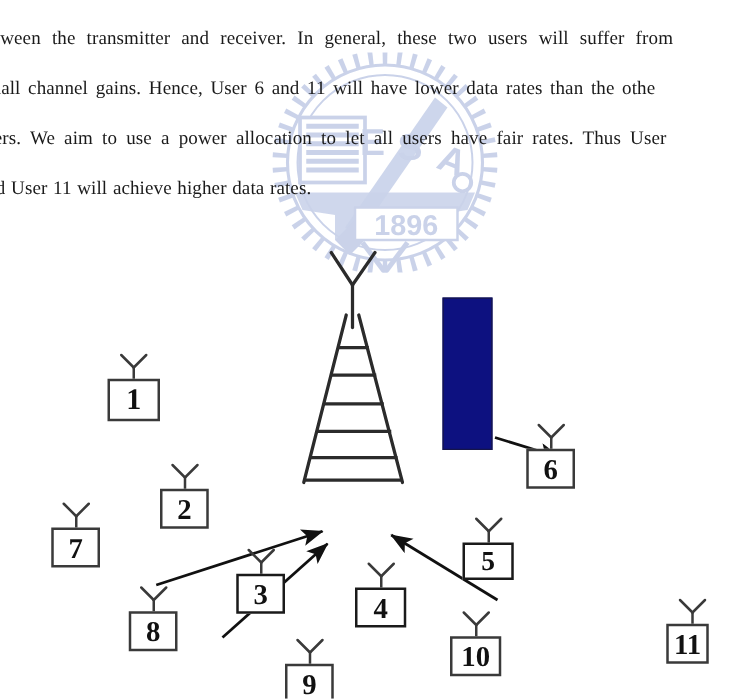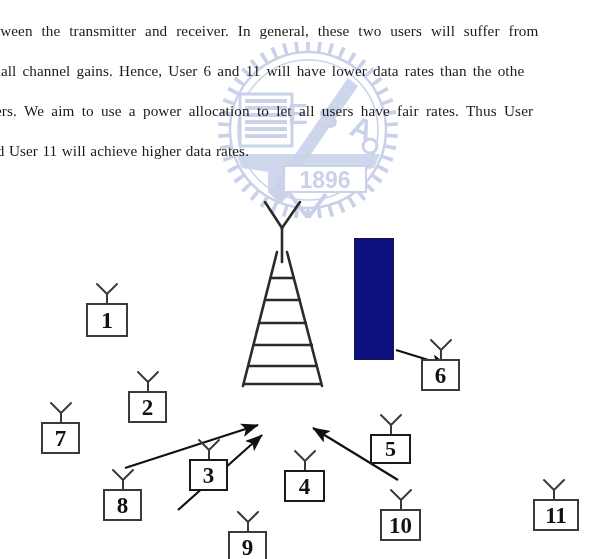--- a/index.html
+++ b/index.html
@@ -306,36 +306,36 @@
         <div class="node" style="left: 228px; top: 320px; width: 39px; height: 53px;">
           <svg class="ant" width="26" height="23" viewBox="0 0 26 23">
             <g stroke="#3a3a3a" stroke-width="2" fill="none" stroke-linecap="round">
               <path d="M3,2 L13,12"></path>
               <path d="M23,2 L13,12"></path>
               <path d="M13,12 L13,22"></path>
             </g>
           </svg>
           <div class="box" style="width: 39px; height: 32px; font-size: 23px;">9</div>
         </div>
-        <div class="node" style="left: 380px; top: 298px; width: 41px; height: 53px;">
+        <div class="node" style="left: 360px; top: 298px; width: 41px; height: 53px;">
           <svg class="ant" width="26" height="23" viewBox="0 0 26 23">
             <g stroke="#3a3a3a" stroke-width="2" fill="none" stroke-linecap="round">
               <path d="M3,2 L13,12"></path>
               <path d="M23,2 L13,12"></path>
               <path d="M13,12 L13,22"></path>
             </g>
           </svg>
           <div class="box" style="width: 41px; height: 32px; font-size: 23px;">10</div>
         </div>
         <div class="node" style="left: 533px; top: 288px; width: 41px; height: 53px;">
           <svg class="ant" width="26" height="23" viewBox="0 0 26 23">
             <g stroke="#3a3a3a" stroke-width="2" fill="none" stroke-linecap="round">
               <path d="M3,2 L13,12"></path>
               <path d="M23,2 L13,12"></path>
               <path d="M13,12 L13,22"></path>
             </g>
           </svg>
-          <div class="box" style="width: 46px; height: 32px; font-size: 23px; text-align: right;">11</div>
+          <div class="box" style="width: 34px; height: 32px; font-size: 23px; text-align: right;">11</div>
         </div>
       </div>
 
   </div>
 </div>
 
 </body></html>

